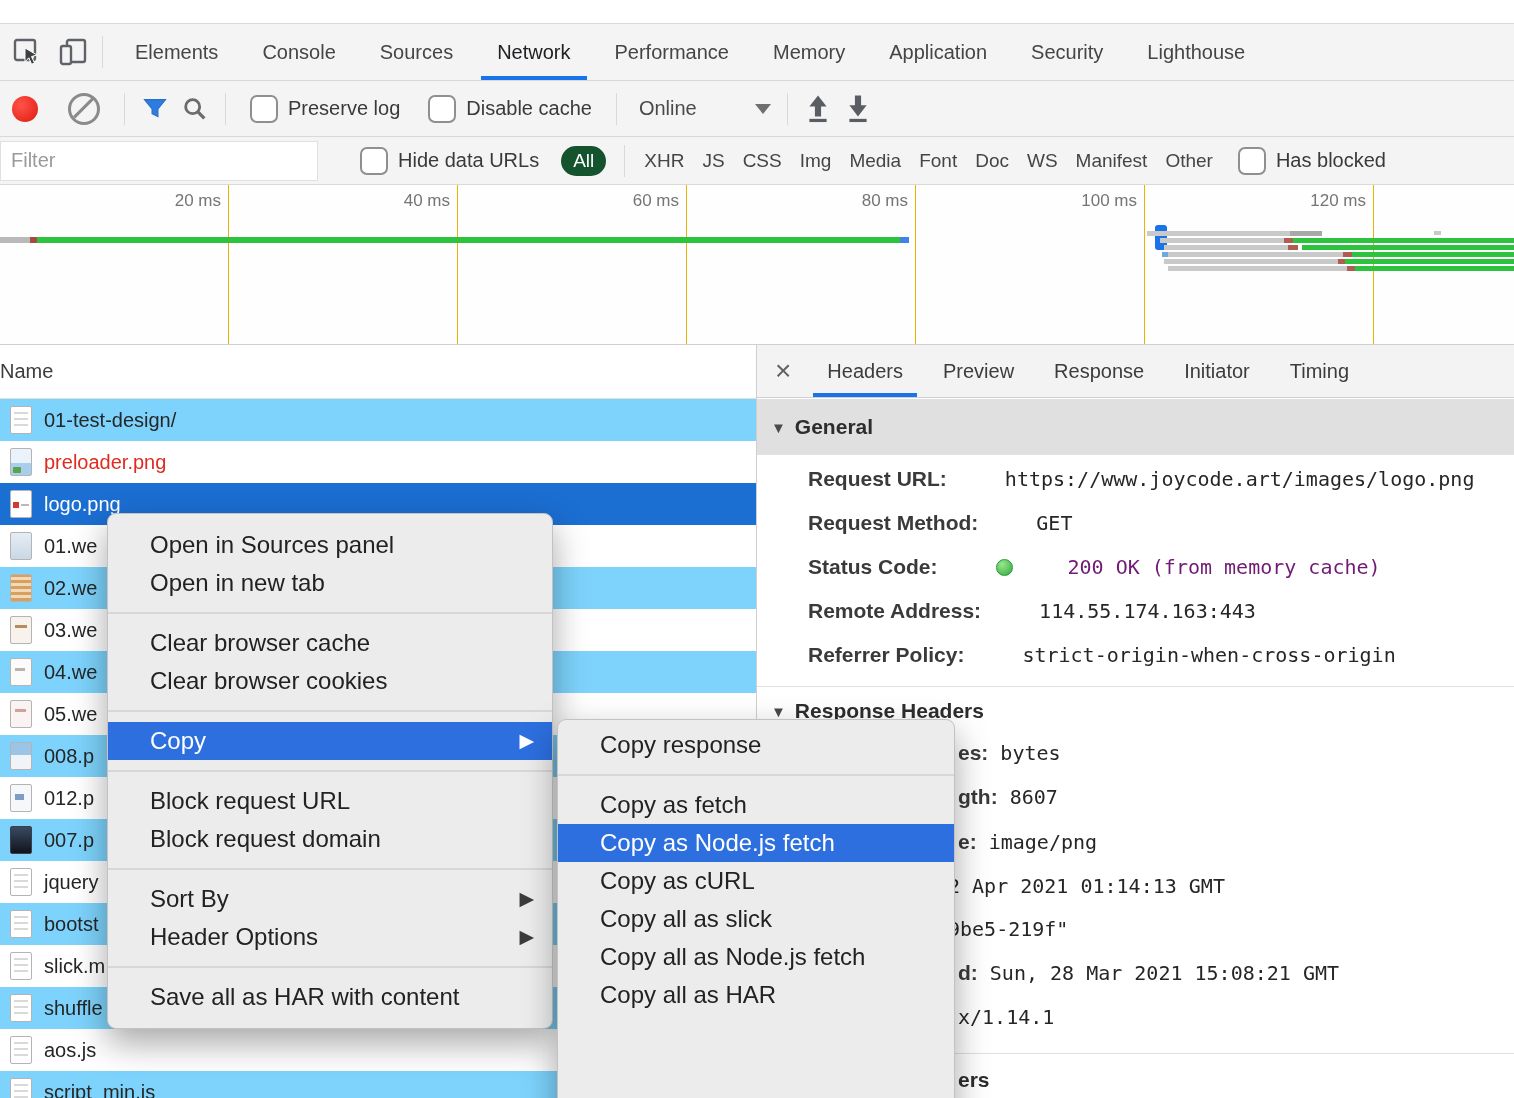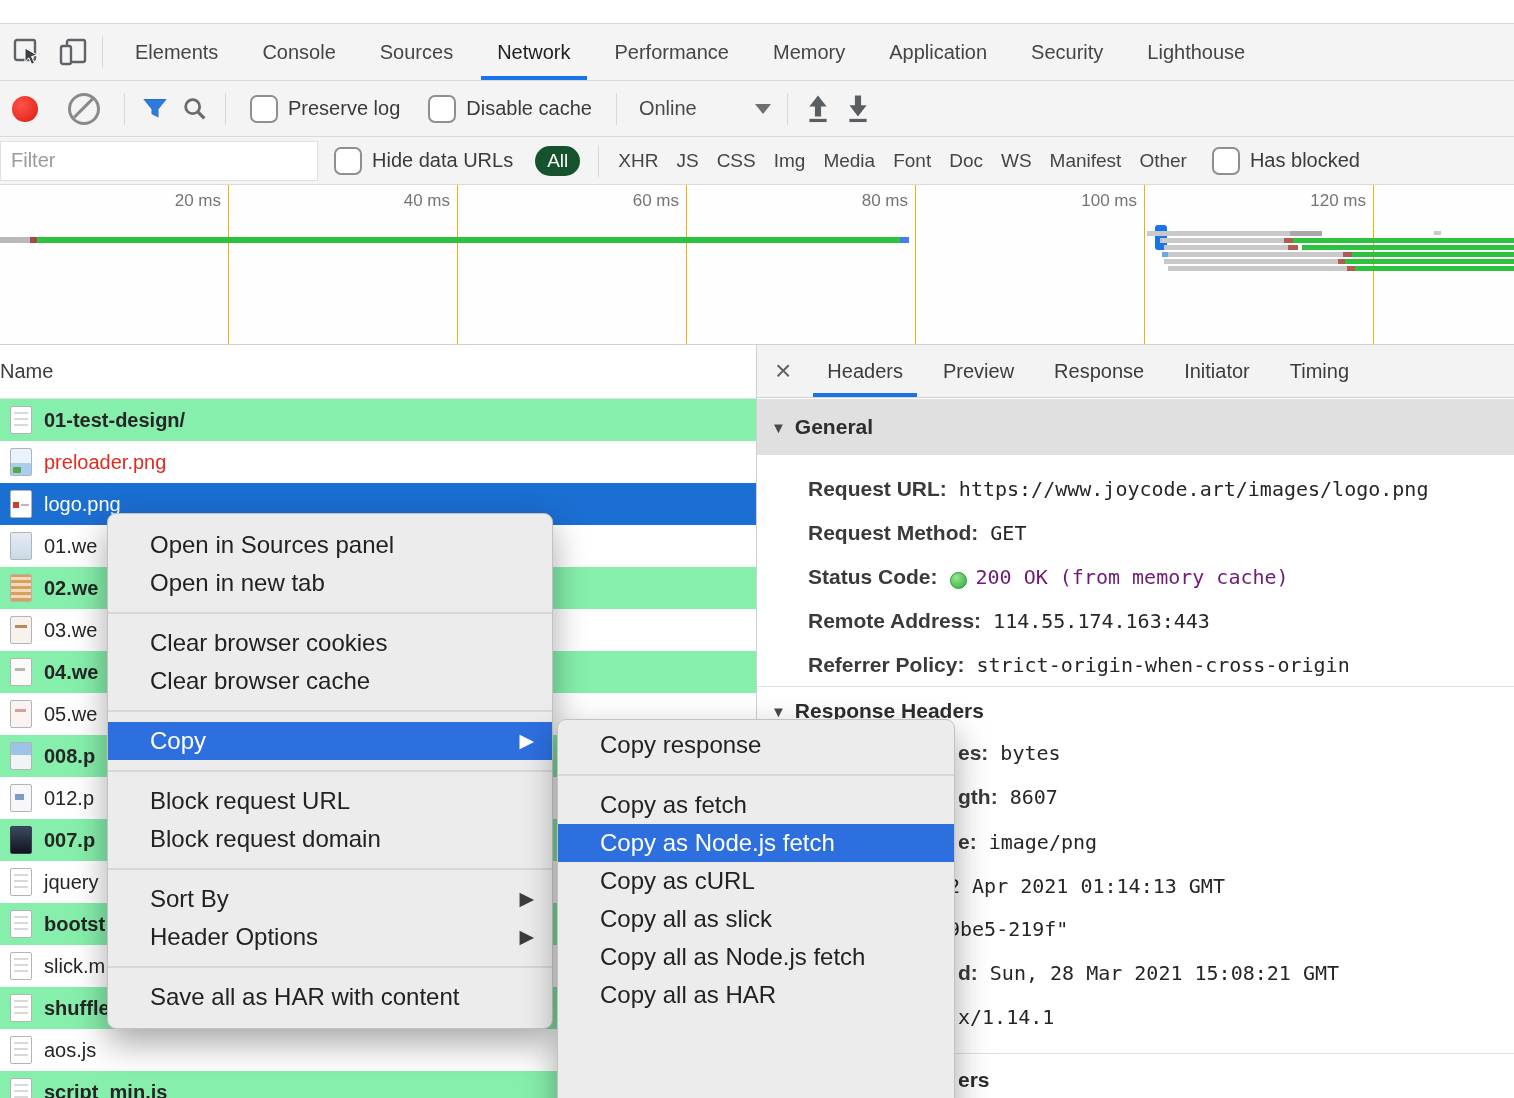--- a/index.html
+++ b/index.html
@@ -23,42 +23,42 @@
   .cb{display:flex;align-items:center;margin:0 14px;white-space:nowrap;}
   .cbbox{width:24px;height:24px;border:2px solid #8f8f8f;border-radius:7px;background:#fff;margin-right:10px;flex:none;}
   .cblab{font-size:20px;color:#3a3a3a;}
   .throttle{display:flex;align-items:center;margin:0 6px 0 12px;}
   .throttle .lab{font-size:20px;color:#4a4a4a;}
   .caret{width:0;height:0;border-left:8px solid transparent;border-right:8px solid transparent;border-top:10px solid #6e6e6e;margin-left:58px;}
   
   .filterbar{position:absolute;left:0;top:137px;width:1514px;height:48px;background:#f4f4f4;
              border-bottom:1px solid #d9d9d9;display:flex;align-items:center;box-sizing:border-box;}
   .finput{width:318px;height:40px;border:1px solid #e0e0e0;background:#fff;font-size:20px;padding:0 10px;
-          box-sizing:border-box;font-family:"Liberation Sans",sans-serif;color:#333;margin-right:2px;flex:none;}
+          box-sizing:border-box;font-family:"Liberation Sans",sans-serif;color:#333;margin-right:28px;flex:none;}
   .finput::placeholder{color:#9a9a9a;}
   .pill{background:#14532d;color:#fff;font-size:19px;padding:4px 12px;border-radius:16px;margin:0 8px;}
   .ftype{font-size:19px;color:#454545;margin:0 9px;white-space:nowrap;}
   
   .overview{position:absolute;left:0;top:185px;width:1514px;height:160px;background:#fefefe;border-bottom:1px solid #cfcfcf;box-sizing:border-box;}
   .tickcell{position:absolute;top:0;height:159px;border-right:1px solid #eab308;box-sizing:border-box;}
   .ticklab{position:absolute;right:7px;top:6px;font-size:17px;color:#757575;white-space:nowrap;}
   .ovseg{position:absolute;height:6px;top:52px;}
   .wf{position:absolute;height:5px;}
   .wf.gray{background:var(--wfgray,#c9c9c9);}
   .wf.green{background:var(--wfgreen,#2ec33f);}
   .wf.dk{background:#a8a8a8;}
   .wf.red{background:#b05c50;}
   .wf.blue{background:#6fa8dc;}
   .marker{position:absolute;left:1155px;top:40px;width:12px;height:25px;background:var(--accent,#1a73e8);border-radius:3px;box-shadow:0 0 0 2px #fff;}
   
   .names{position:absolute;left:0;top:345px;width:757px;height:753px;border-right:1px solid #cfcfcf;box-sizing:border-box;background:#fff;overflow:hidden;}
   .names-header{height:53px;border-bottom:1px solid #e0e0e0;display:flex;align-items:center;padding-left:0;font-size:20px;color:#3c3c3c;}
   .rowlist{position:absolute;left:0;top:54px;width:100%;}
   .req{height:42px;display:flex;align-items:center;padding-left:10px;font-size:20px;color:#262626;white-space:nowrap;}
-  .req.alt{background:#86efac;font-weight:bold;}
+  .req.alt{background:#7dd3fc;}
   .req.selected{background:var(--selection,#1b6ed2);color:#fff;}
   .req.error{color:var(--errorred,#df2b20);}
   .fname{margin-left:12px;}
   .ficon{width:22px;height:28px;border:1.5px solid #b4b4b4;border-radius:2px;background:#fff;position:relative;flex:none;box-sizing:border-box;}
   .ficon.lines::before{content:"";position:absolute;left:3px;right:3px;top:5px;height:17px;
        background:repeating-linear-gradient(#d9d9d9 0 2px,transparent 2px 6px);}
   .th-preloader{background:linear-gradient(180deg,#eaf2fb 55%,#a9cdec 55%);}
   .th-preloader::after{content:"";position:absolute;left:2px;bottom:2px;width:8px;height:6px;background:#57a64a;border-radius:1px;}
   .th-logo::before{content:"";position:absolute;left:2px;top:11px;width:6px;height:6px;background:#d23b2f;}
   .th-logo::after{content:"";position:absolute;left:10px;top:13px;width:8px;height:2px;background:#b9b9b9;}
@@ -77,21 +77,21 @@
   
   .details{position:absolute;left:757px;top:345px;width:757px;height:753px;box-sizing:border-box;background:#fff;}
   .dtabs{height:53px;background:#f3f3f3;border-bottom:1px solid #d0d0d0;display:flex;align-items:center;box-sizing:border-box;}
   .dclose{font-size:28px;color:#5f6368;padding:0 16px 0 18px;line-height:1;}
   .dtab{font-size:20px;color:#3c3c3c;padding:0 20px;height:100%;display:flex;align-items:center;position:relative;}
   .dtab.active::after{content:"";position:absolute;left:6px;right:6px;bottom:0;height:4px;background:var(--accent,#1a73e8);}
   .gband{position:absolute;left:0;top:54px;width:100%;height:56px;background:#e0e0e0;display:flex;align-items:center;padding-left:14px;box-sizing:border-box;font-size:21px;}
   .tri{font-size:15px;color:#4a4a4a;margin-right:9px;}
   .bold{font-weight:bold;color:#2d2d2d;}
   .kvs{position:absolute;left:0;top:112px;width:100%;}
-  .kv{height:44px;display:flex;align-items:flex-end;padding-left:51px;white-space:nowrap;}
+  .kv{height:44px;display:flex;align-items:center;padding-left:51px;white-space:nowrap;gap:46px;}
   .klabel{font-weight:bold;font-size:21px;color:#3a3a3a;margin-right:12px;}
   .mono{font-family:"DejaVu Sans Mono",monospace;font-size:20px;color:#262626;}
   .gray{color:#701a75;}
   .dot{width:15px;height:15px;border-radius:50%;background:radial-gradient(circle at 35% 30%,#9ae68f,#2faa3c);border:1px solid #23973a;margin-right:9px;flex:none;}
   .hline{position:absolute;left:0;width:100%;height:1px;background:#e0e0e0;}
   .sect{position:absolute;left:14px;top:348px;height:36px;display:flex;align-items:center;font-size:21px;}
   .frag{position:absolute;height:42px;display:flex;align-items:flex-start;white-space:nowrap;}
   .fr-bold{position:absolute;left:201px;top:723px;font-weight:bold;font-size:21px;color:#2d2d2d;}
   
   .menu{position:absolute;background:#ececec;border:1px solid #c2c2c2;border-radius:9px;
@@ -399,22 +399,22 @@
     </div>
 
     <div class="hline" style="top:708px;"></div>
     <div class="fr-bold">ers</div>
   </div>
 
   <div class="menu ctx">
     <div class="mi"><span>Open in Sources panel</span></div>
     <div class="mi"><span>Open in new tab</span></div>
     <div class="msep"></div>
+    <div class="mi"><span>Clear browser cache</span></div>
     <div class="mi"><span>Clear browser cookies</span></div>
-    <div class="mi"><span>Clear browser cache</span></div>
     <div class="msep"></div>
     <div class="mi hl"><span>Copy</span><span class="arrow">▶</span></div>
     <div class="msep"></div>
     <div class="mi"><span>Block request URL</span></div>
     <div class="mi"><span>Block request domain</span></div>
     <div class="msep"></div>
     <div class="mi"><span>Sort By</span><span class="arrow">▶</span></div>
     <div class="mi"><span>Header Options</span><span class="arrow">▶</span></div>
     <div class="msep"></div>
     <div class="mi"><span>Save all as HAR with content</span></div>

